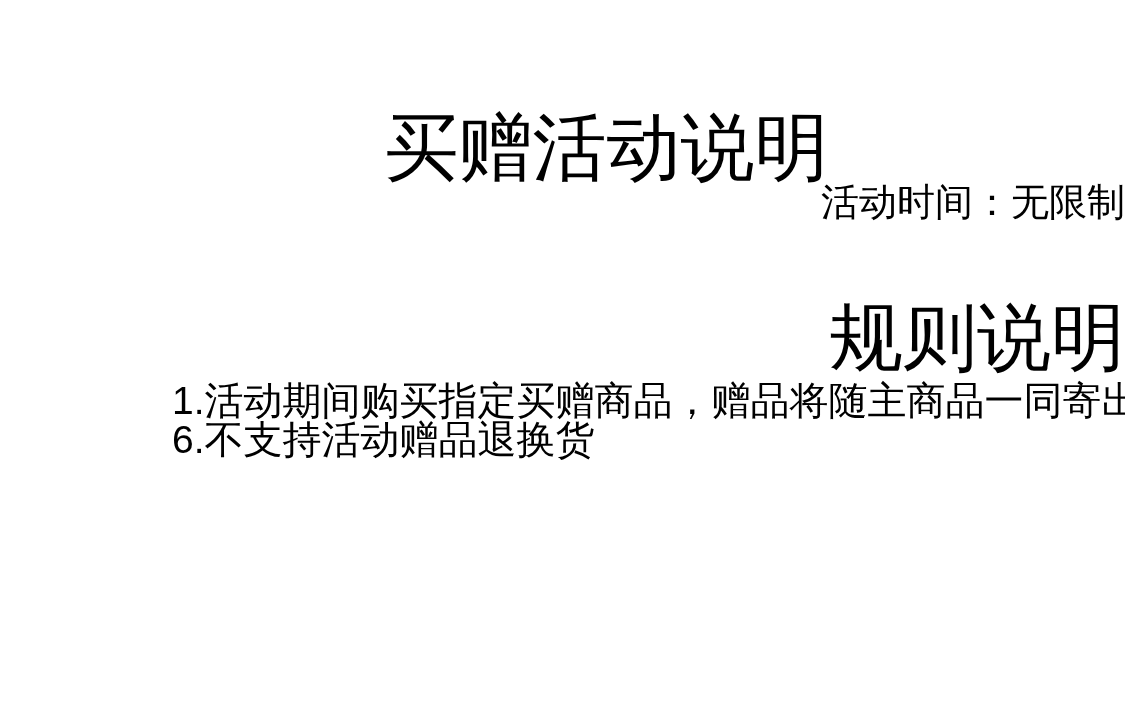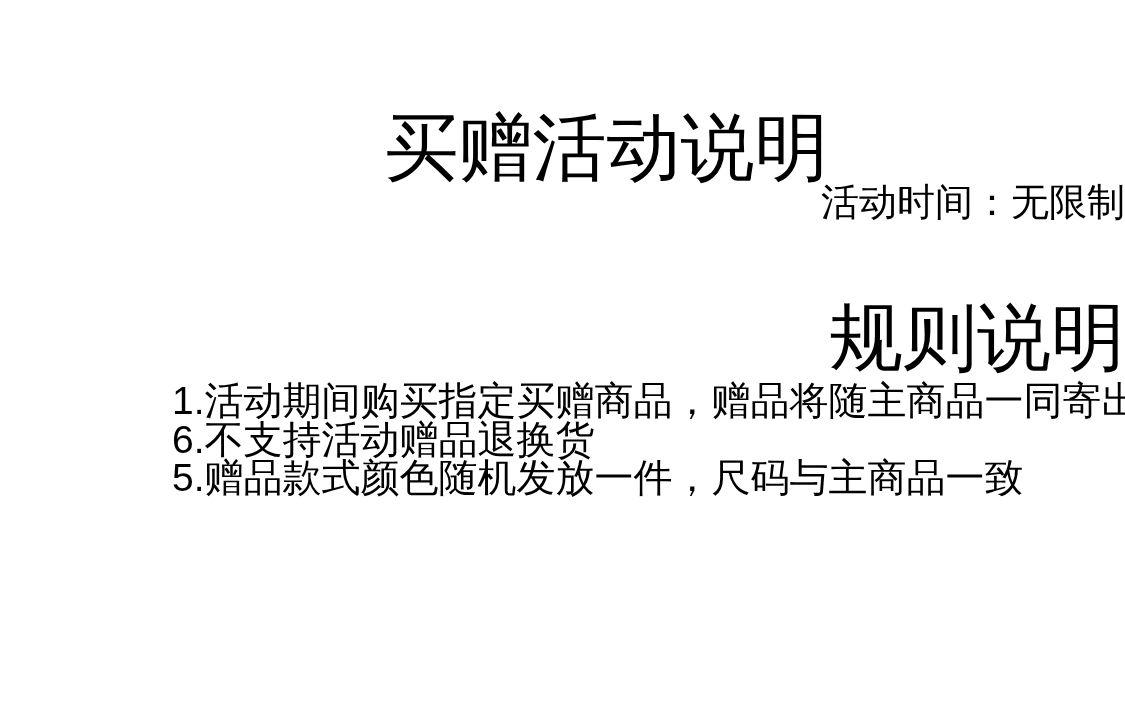--- a/index.html
+++ b/index.html
@@ -76,16 +76,13 @@
 
 <h2 class="section-title">规则说明</h2>
 
 <div class="rules">
   <div class="rule-item">
     <span>1.活动期间购买指定买赠商品，赠品将随主商品一同寄出</span>
   </div>
   <div class="rule-item">
     <span>6.不支持活动赠品退换货</span>
   </div>
-  <div class="rule-item">
-    <span>5.赠品款式颜色随机发放一件，尺码与主商品一致</span>
-  </div>
 </div>
 
 </body></html>

